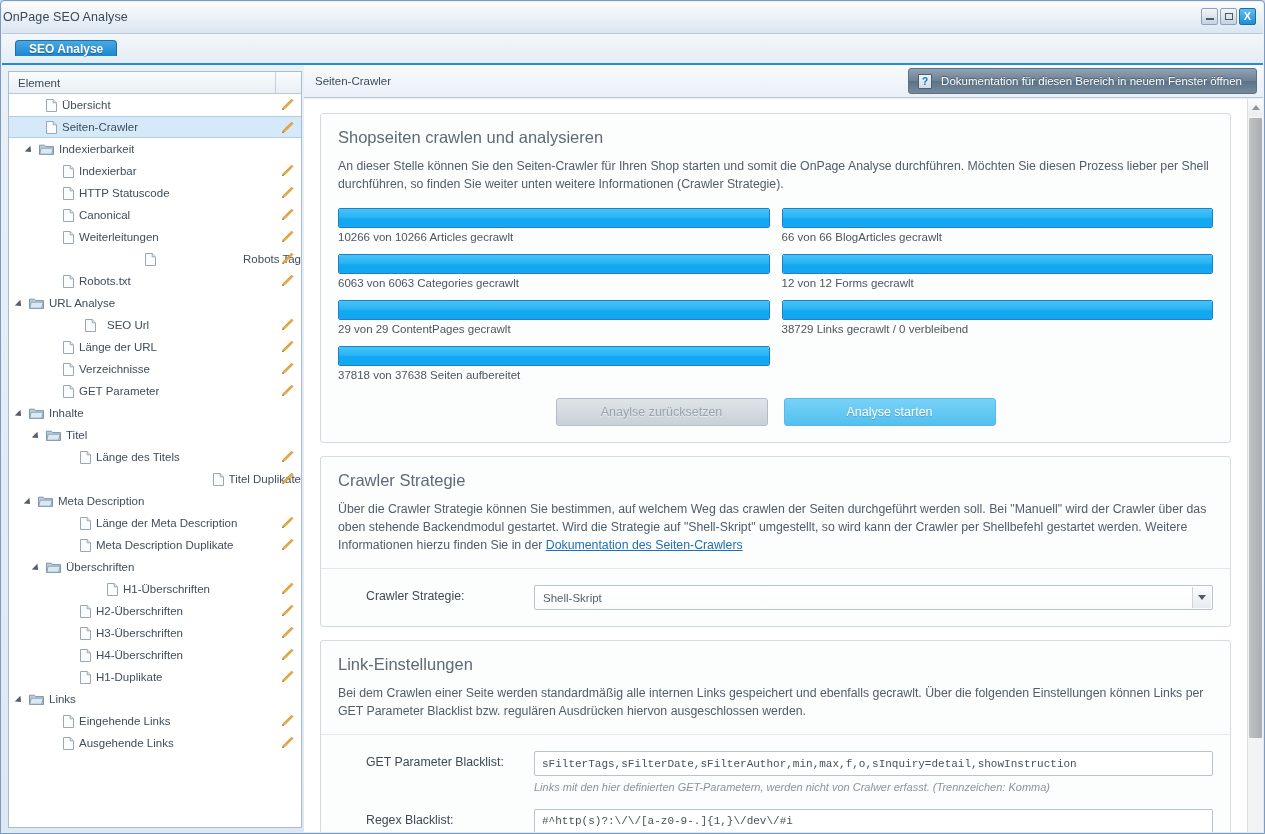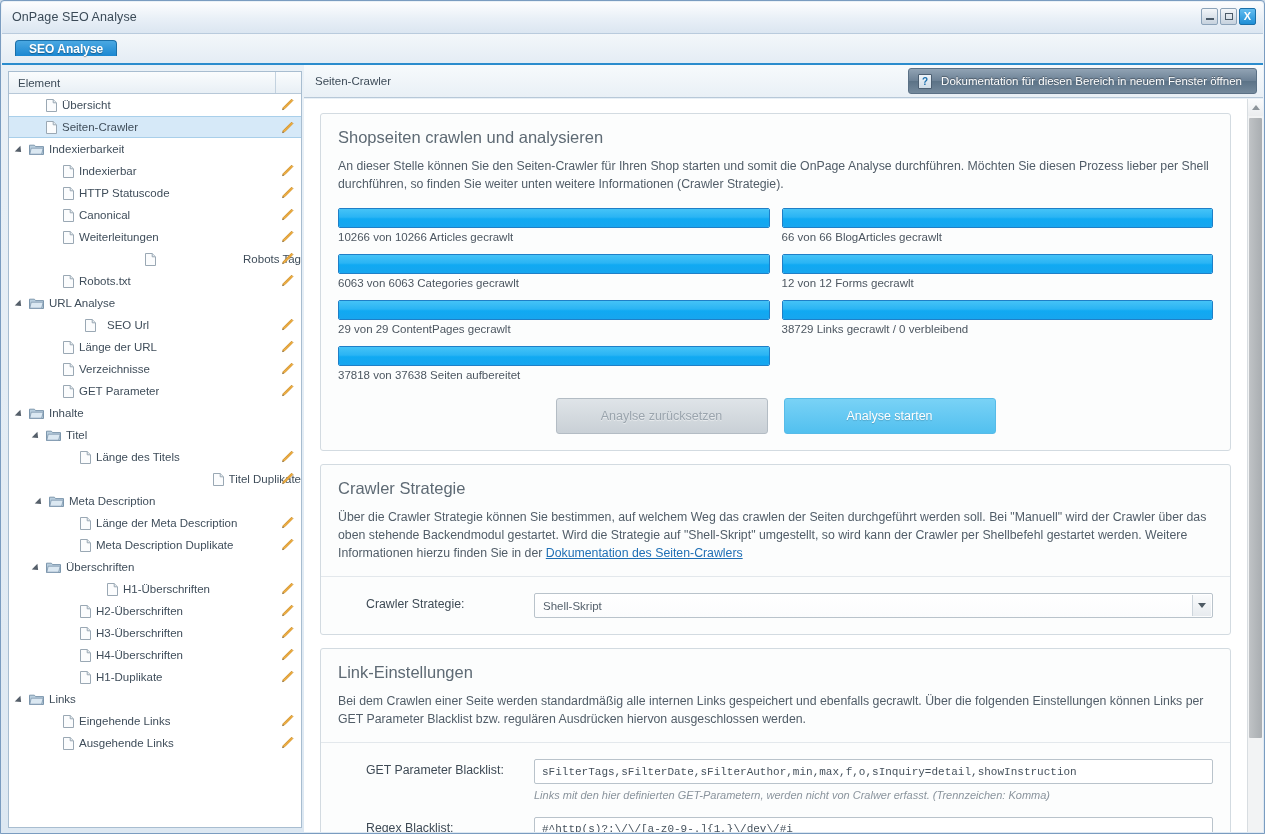--- a/index.html
+++ b/index.html
@@ -21,21 +21,21 @@
   }
 
   
   #titlebar {
     position: absolute; left: 1px; top: 1px; right: 1px; height: 32px;
     background: linear-gradient(180deg,#fdfdfe 0%, #e9f0f7 52%, #dbe6f1 100%);
     border-bottom: 1px solid #b9cbdd;
     border-radius: 3px 3px 0 0;
   }
   #title-text {
-    position: absolute; left: 10px; top: 8px;
+    position: absolute; left: 1px; top: 8px;
     font-size: 12.5px; color: #3b4a57; letter-spacing: .1px;
   }
   #win-buttons { position: absolute; right: 7px; top: 6px; display: flex; gap: 2px; }
   .winbtn {
     width: 17px; height: 17px; border-radius: 2px;
     border: 1px solid #8ba2b8;
     background: linear-gradient(180deg,#f3f6f9 0%, #c6d2de 100%);
     display: flex; align-items: center; justify-content: center;
     color: #40515f; font-size: 10px; line-height: 1;
     cursor: pointer;
@@ -219,21 +219,21 @@
     height: 100%;
     background: linear-gradient(180deg,#45c3f7 0%, #2ab4f4 45%, #10a9f2 55%, #17a6ef 100%);
   }
   .pglabel { margin-top: 3px; font-size: 11.5px; color: #4c5660; }
   .pg-span2 { grid-column: 1 / 2; }
 
   #action-row {
     margin-top: 6px; display: flex; justify-content: center; gap: 16px;
   }
   .btn {
-    height: 36px; width: 212px;
+    height: 28px; width: 212px;
     border-radius: 3px; font-size: 12.5px;
     display: flex; align-items: center; justify-content: center;
     cursor: pointer;
     text-shadow: 0 1px 1px rgba(255,255,255,.6);
   }
   .btn.secondary {
     background: linear-gradient(180deg,#dfe4e8 0%, #c9d0d6 100%);
     border: 1px solid #b3bcc4; color: #9aa4ad;
   }
   .btn.primary {
@@ -343,172 +343,172 @@
                 <path d="M0.5 0.5 L7.2 0.5 L10.5 3.8 L10.5 12.5 L0.5 12.5 Z" fill="#fbfcfd" stroke="#9aa8b4" stroke-width="1"></path>
                 <path d="M7.2 0.6 L7.2 3.8 L10.4 3.8" fill="#e3e9ee" stroke="#9aa8b4" stroke-width="1"></path>
               </svg></span>
             <span class="tree-label">Seiten-Crawler</span>
             <span class="pencil"><svg width="14" height="14" viewBox="0 0 14 14">
                 <path d="M11.6 1.2 L12.9 2.5 L4.6 10.8 L2.6 11.6 L3.2 9.6 Z" fill="#f0b44c" stroke="#c98b26" stroke-width=".9" stroke-linejoin="round"></path>
                 <path d="M10.9 1.9 L12.2 3.2 L4.3 11.0 L3.3 11.4 Z" fill="#e9a73b"></path>
                 <path d="M2.9 10.4 L2.4 11.9 L3.9 11.4 Z" fill="#5e6670"></path>
               </svg></span>
           </div>
+          <div class="tree-row" style="padding-left: 18px;">
+            <span class="twisty"></span>
+            <span class="ico ico-folder"><svg width="15" height="12" viewBox="0 0 15 12">
+                <path d="M0.5 2.2 L0.5 11.5 L14.5 11.5 L14.5 3.6 L6.6 3.6 L5.4 2.2 Z" fill="#b9cede" stroke="#7d97ad" stroke-width="1"></path>
+                <path d="M2.2 5.2 L14.2 5.2 L12.6 11.2 L0.8 11.2 Z" fill="#dbe8f2" stroke="#7d97ad" stroke-width=".8"></path>
+              </svg></span>
+            <span class="tree-label">Indexierbarkeit</span>
+          </div>
+          <div class="tree-row" style="padding-left: 42px;">
+            <span style="width: 12px; flex: 0 0 auto;"></span>
+            <span class="ico ico-file"><svg width="11" height="13" viewBox="0 0 11 13">
+                <path d="M0.5 0.5 L7.2 0.5 L10.5 3.8 L10.5 12.5 L0.5 12.5 Z" fill="#fbfcfd" stroke="#9aa8b4" stroke-width="1"></path>
+                <path d="M7.2 0.6 L7.2 3.8 L10.4 3.8" fill="#e3e9ee" stroke="#9aa8b4" stroke-width="1"></path>
+              </svg></span>
+            <span class="tree-label">Indexierbar</span>
+            <span class="pencil"><svg width="14" height="14" viewBox="0 0 14 14">
+                <path d="M11.6 1.2 L12.9 2.5 L4.6 10.8 L2.6 11.6 L3.2 9.6 Z" fill="#f0b44c" stroke="#c98b26" stroke-width=".9" stroke-linejoin="round"></path>
+                <path d="M10.9 1.9 L12.2 3.2 L4.3 11.0 L3.3 11.4 Z" fill="#e9a73b"></path>
+                <path d="M2.9 10.4 L2.4 11.9 L3.9 11.4 Z" fill="#5e6670"></path>
+              </svg></span>
+          </div>
+          <div class="tree-row" style="padding-left: 42px;">
+            <span style="width: 12px; flex: 0 0 auto;"></span>
+            <span class="ico ico-file"><svg width="11" height="13" viewBox="0 0 11 13">
+                <path d="M0.5 0.5 L7.2 0.5 L10.5 3.8 L10.5 12.5 L0.5 12.5 Z" fill="#fbfcfd" stroke="#9aa8b4" stroke-width="1"></path>
+                <path d="M7.2 0.6 L7.2 3.8 L10.4 3.8" fill="#e3e9ee" stroke="#9aa8b4" stroke-width="1"></path>
+              </svg></span>
+            <span class="tree-label">HTTP Statuscode</span>
+            <span class="pencil"><svg width="14" height="14" viewBox="0 0 14 14">
+                <path d="M11.6 1.2 L12.9 2.5 L4.6 10.8 L2.6 11.6 L3.2 9.6 Z" fill="#f0b44c" stroke="#c98b26" stroke-width=".9" stroke-linejoin="round"></path>
+                <path d="M10.9 1.9 L12.2 3.2 L4.3 11.0 L3.3 11.4 Z" fill="#e9a73b"></path>
+                <path d="M2.9 10.4 L2.4 11.9 L3.9 11.4 Z" fill="#5e6670"></path>
+              </svg></span>
+          </div>
+          <div class="tree-row" style="padding-left: 42px;">
+            <span style="width: 12px; flex: 0 0 auto;"></span>
+            <span class="ico ico-file"><svg width="11" height="13" viewBox="0 0 11 13">
+                <path d="M0.5 0.5 L7.2 0.5 L10.5 3.8 L10.5 12.5 L0.5 12.5 Z" fill="#fbfcfd" stroke="#9aa8b4" stroke-width="1"></path>
+                <path d="M7.2 0.6 L7.2 3.8 L10.4 3.8" fill="#e3e9ee" stroke="#9aa8b4" stroke-width="1"></path>
+              </svg></span>
+            <span class="tree-label">Canonical</span>
+            <span class="pencil"><svg width="14" height="14" viewBox="0 0 14 14">
+                <path d="M11.6 1.2 L12.9 2.5 L4.6 10.8 L2.6 11.6 L3.2 9.6 Z" fill="#f0b44c" stroke="#c98b26" stroke-width=".9" stroke-linejoin="round"></path>
+                <path d="M10.9 1.9 L12.2 3.2 L4.3 11.0 L3.3 11.4 Z" fill="#e9a73b"></path>
+                <path d="M2.9 10.4 L2.4 11.9 L3.9 11.4 Z" fill="#5e6670"></path>
+              </svg></span>
+          </div>
+          <div class="tree-row" style="padding-left: 42px;">
+            <span style="width: 12px; flex: 0 0 auto;"></span>
+            <span class="ico ico-file"><svg width="11" height="13" viewBox="0 0 11 13">
+                <path d="M0.5 0.5 L7.2 0.5 L10.5 3.8 L10.5 12.5 L0.5 12.5 Z" fill="#fbfcfd" stroke="#9aa8b4" stroke-width="1"></path>
+                <path d="M7.2 0.6 L7.2 3.8 L10.4 3.8" fill="#e3e9ee" stroke="#9aa8b4" stroke-width="1"></path>
+              </svg></span>
+            <span class="tree-label">Weiterleitungen</span>
+            <span class="pencil"><svg width="14" height="14" viewBox="0 0 14 14">
+                <path d="M11.6 1.2 L12.9 2.5 L4.6 10.8 L2.6 11.6 L3.2 9.6 Z" fill="#f0b44c" stroke="#c98b26" stroke-width=".9" stroke-linejoin="round"></path>
+                <path d="M10.9 1.9 L12.2 3.2 L4.3 11.0 L3.3 11.4 Z" fill="#e9a73b"></path>
+                <path d="M2.9 10.4 L2.4 11.9 L3.9 11.4 Z" fill="#5e6670"></path>
+              </svg></span>
+          </div>
+          <div class="tree-row" style="padding-left: 42px; justify-content: space-between;">
+            <span style="width: 12px; flex: 0 0 auto;"></span>
+            <span class="ico ico-file"><svg width="11" height="13" viewBox="0 0 11 13">
+                <path d="M0.5 0.5 L7.2 0.5 L10.5 3.8 L10.5 12.5 L0.5 12.5 Z" fill="#fbfcfd" stroke="#9aa8b4" stroke-width="1"></path>
+                <path d="M7.2 0.6 L7.2 3.8 L10.4 3.8" fill="#e3e9ee" stroke="#9aa8b4" stroke-width="1"></path>
+              </svg></span>
+            <span class="tree-label">Robots Tag</span>
+            <span class="pencil"><svg width="14" height="14" viewBox="0 0 14 14">
+                <path d="M11.6 1.2 L12.9 2.5 L4.6 10.8 L2.6 11.6 L3.2 9.6 Z" fill="#f0b44c" stroke="#c98b26" stroke-width=".9" stroke-linejoin="round"></path>
+                <path d="M10.9 1.9 L12.2 3.2 L4.3 11.0 L3.3 11.4 Z" fill="#e9a73b"></path>
+                <path d="M2.9 10.4 L2.4 11.9 L3.9 11.4 Z" fill="#5e6670"></path>
+              </svg></span>
+          </div>
+          <div class="tree-row" style="padding-left: 42px;">
+            <span style="width: 12px; flex: 0 0 auto;"></span>
+            <span class="ico ico-file"><svg width="11" height="13" viewBox="0 0 11 13">
+                <path d="M0.5 0.5 L7.2 0.5 L10.5 3.8 L10.5 12.5 L0.5 12.5 Z" fill="#fbfcfd" stroke="#9aa8b4" stroke-width="1"></path>
+                <path d="M7.2 0.6 L7.2 3.8 L10.4 3.8" fill="#e3e9ee" stroke="#9aa8b4" stroke-width="1"></path>
+              </svg></span>
+            <span class="tree-label">Robots.txt</span>
+            <span class="pencil"><svg width="14" height="14" viewBox="0 0 14 14">
+                <path d="M11.6 1.2 L12.9 2.5 L4.6 10.8 L2.6 11.6 L3.2 9.6 Z" fill="#f0b44c" stroke="#c98b26" stroke-width=".9" stroke-linejoin="round"></path>
+                <path d="M10.9 1.9 L12.2 3.2 L4.3 11.0 L3.3 11.4 Z" fill="#e9a73b"></path>
+                <path d="M2.9 10.4 L2.4 11.9 L3.9 11.4 Z" fill="#5e6670"></path>
+              </svg></span>
+          </div>
           <div class="tree-row" style="padding-left: 8px;">
             <span class="twisty"></span>
             <span class="ico ico-folder"><svg width="15" height="12" viewBox="0 0 15 12">
                 <path d="M0.5 2.2 L0.5 11.5 L14.5 11.5 L14.5 3.6 L6.6 3.6 L5.4 2.2 Z" fill="#b9cede" stroke="#7d97ad" stroke-width="1"></path>
                 <path d="M2.2 5.2 L14.2 5.2 L12.6 11.2 L0.8 11.2 Z" fill="#dbe8f2" stroke="#7d97ad" stroke-width=".8"></path>
               </svg></span>
-            <span class="tree-label">Indexierbarkeit</span>
-          </div>
-          <div class="tree-row" style="padding-left: 42px;">
-            <span style="width: 12px; flex: 0 0 auto;"></span>
-            <span class="ico ico-file"><svg width="11" height="13" viewBox="0 0 11 13">
-                <path d="M0.5 0.5 L7.2 0.5 L10.5 3.8 L10.5 12.5 L0.5 12.5 Z" fill="#fbfcfd" stroke="#9aa8b4" stroke-width="1"></path>
-                <path d="M7.2 0.6 L7.2 3.8 L10.4 3.8" fill="#e3e9ee" stroke="#9aa8b4" stroke-width="1"></path>
-              </svg></span>
-            <span class="tree-label">Indexierbar</span>
-            <span class="pencil"><svg width="14" height="14" viewBox="0 0 14 14">
-                <path d="M11.6 1.2 L12.9 2.5 L4.6 10.8 L2.6 11.6 L3.2 9.6 Z" fill="#f0b44c" stroke="#c98b26" stroke-width=".9" stroke-linejoin="round"></path>
-                <path d="M10.9 1.9 L12.2 3.2 L4.3 11.0 L3.3 11.4 Z" fill="#e9a73b"></path>
-                <path d="M2.9 10.4 L2.4 11.9 L3.9 11.4 Z" fill="#5e6670"></path>
-              </svg></span>
-          </div>
-          <div class="tree-row" style="padding-left: 42px;">
-            <span style="width: 12px; flex: 0 0 auto;"></span>
-            <span class="ico ico-file"><svg width="11" height="13" viewBox="0 0 11 13">
-                <path d="M0.5 0.5 L7.2 0.5 L10.5 3.8 L10.5 12.5 L0.5 12.5 Z" fill="#fbfcfd" stroke="#9aa8b4" stroke-width="1"></path>
-                <path d="M7.2 0.6 L7.2 3.8 L10.4 3.8" fill="#e3e9ee" stroke="#9aa8b4" stroke-width="1"></path>
-              </svg></span>
-            <span class="tree-label">HTTP Statuscode</span>
-            <span class="pencil"><svg width="14" height="14" viewBox="0 0 14 14">
-                <path d="M11.6 1.2 L12.9 2.5 L4.6 10.8 L2.6 11.6 L3.2 9.6 Z" fill="#f0b44c" stroke="#c98b26" stroke-width=".9" stroke-linejoin="round"></path>
-                <path d="M10.9 1.9 L12.2 3.2 L4.3 11.0 L3.3 11.4 Z" fill="#e9a73b"></path>
-                <path d="M2.9 10.4 L2.4 11.9 L3.9 11.4 Z" fill="#5e6670"></path>
-              </svg></span>
-          </div>
-          <div class="tree-row" style="padding-left: 42px;">
-            <span style="width: 12px; flex: 0 0 auto;"></span>
-            <span class="ico ico-file"><svg width="11" height="13" viewBox="0 0 11 13">
-                <path d="M0.5 0.5 L7.2 0.5 L10.5 3.8 L10.5 12.5 L0.5 12.5 Z" fill="#fbfcfd" stroke="#9aa8b4" stroke-width="1"></path>
-                <path d="M7.2 0.6 L7.2 3.8 L10.4 3.8" fill="#e3e9ee" stroke="#9aa8b4" stroke-width="1"></path>
-              </svg></span>
-            <span class="tree-label">Canonical</span>
-            <span class="pencil"><svg width="14" height="14" viewBox="0 0 14 14">
-                <path d="M11.6 1.2 L12.9 2.5 L4.6 10.8 L2.6 11.6 L3.2 9.6 Z" fill="#f0b44c" stroke="#c98b26" stroke-width=".9" stroke-linejoin="round"></path>
-                <path d="M10.9 1.9 L12.2 3.2 L4.3 11.0 L3.3 11.4 Z" fill="#e9a73b"></path>
-                <path d="M2.9 10.4 L2.4 11.9 L3.9 11.4 Z" fill="#5e6670"></path>
-              </svg></span>
-          </div>
-          <div class="tree-row" style="padding-left: 42px;">
-            <span style="width: 12px; flex: 0 0 auto;"></span>
-            <span class="ico ico-file"><svg width="11" height="13" viewBox="0 0 11 13">
-                <path d="M0.5 0.5 L7.2 0.5 L10.5 3.8 L10.5 12.5 L0.5 12.5 Z" fill="#fbfcfd" stroke="#9aa8b4" stroke-width="1"></path>
-                <path d="M7.2 0.6 L7.2 3.8 L10.4 3.8" fill="#e3e9ee" stroke="#9aa8b4" stroke-width="1"></path>
-              </svg></span>
-            <span class="tree-label">Weiterleitungen</span>
-            <span class="pencil"><svg width="14" height="14" viewBox="0 0 14 14">
-                <path d="M11.6 1.2 L12.9 2.5 L4.6 10.8 L2.6 11.6 L3.2 9.6 Z" fill="#f0b44c" stroke="#c98b26" stroke-width=".9" stroke-linejoin="round"></path>
-                <path d="M10.9 1.9 L12.2 3.2 L4.3 11.0 L3.3 11.4 Z" fill="#e9a73b"></path>
-                <path d="M2.9 10.4 L2.4 11.9 L3.9 11.4 Z" fill="#5e6670"></path>
-              </svg></span>
-          </div>
-          <div class="tree-row" style="padding-left: 42px; justify-content: space-between;">
-            <span style="width: 12px; flex: 0 0 auto;"></span>
-            <span class="ico ico-file"><svg width="11" height="13" viewBox="0 0 11 13">
-                <path d="M0.5 0.5 L7.2 0.5 L10.5 3.8 L10.5 12.5 L0.5 12.5 Z" fill="#fbfcfd" stroke="#9aa8b4" stroke-width="1"></path>
-                <path d="M7.2 0.6 L7.2 3.8 L10.4 3.8" fill="#e3e9ee" stroke="#9aa8b4" stroke-width="1"></path>
-              </svg></span>
-            <span class="tree-label">Robots Tag</span>
-            <span class="pencil"><svg width="14" height="14" viewBox="0 0 14 14">
-                <path d="M11.6 1.2 L12.9 2.5 L4.6 10.8 L2.6 11.6 L3.2 9.6 Z" fill="#f0b44c" stroke="#c98b26" stroke-width=".9" stroke-linejoin="round"></path>
-                <path d="M10.9 1.9 L12.2 3.2 L4.3 11.0 L3.3 11.4 Z" fill="#e9a73b"></path>
-                <path d="M2.9 10.4 L2.4 11.9 L3.9 11.4 Z" fill="#5e6670"></path>
-              </svg></span>
-          </div>
-          <div class="tree-row" style="padding-left: 42px;">
-            <span style="width: 12px; flex: 0 0 auto;"></span>
-            <span class="ico ico-file"><svg width="11" height="13" viewBox="0 0 11 13">
-                <path d="M0.5 0.5 L7.2 0.5 L10.5 3.8 L10.5 12.5 L0.5 12.5 Z" fill="#fbfcfd" stroke="#9aa8b4" stroke-width="1"></path>
-                <path d="M7.2 0.6 L7.2 3.8 L10.4 3.8" fill="#e3e9ee" stroke="#9aa8b4" stroke-width="1"></path>
-              </svg></span>
-            <span class="tree-label">Robots.txt</span>
+            <span class="tree-label">URL Analyse</span>
+          </div>
+          <div class="tree-row" style="padding-left: 58px; gap: 6px;">
+            <span style="width: 12px; flex: 0 0 auto;"></span>
+            <span class="ico ico-file"><svg width="11" height="13" viewBox="0 0 11 13">
+                <path d="M0.5 0.5 L7.2 0.5 L10.5 3.8 L10.5 12.5 L0.5 12.5 Z" fill="#fbfcfd" stroke="#9aa8b4" stroke-width="1"></path>
+                <path d="M7.2 0.6 L7.2 3.8 L10.4 3.8" fill="#e3e9ee" stroke="#9aa8b4" stroke-width="1"></path>
+              </svg></span>
+            <span class="tree-label">SEO Url</span>
+            <span class="pencil"><svg width="14" height="14" viewBox="0 0 14 14">
+                <path d="M11.6 1.2 L12.9 2.5 L4.6 10.8 L2.6 11.6 L3.2 9.6 Z" fill="#f0b44c" stroke="#c98b26" stroke-width=".9" stroke-linejoin="round"></path>
+                <path d="M10.9 1.9 L12.2 3.2 L4.3 11.0 L3.3 11.4 Z" fill="#e9a73b"></path>
+                <path d="M2.9 10.4 L2.4 11.9 L3.9 11.4 Z" fill="#5e6670"></path>
+              </svg></span>
+          </div>
+          <div class="tree-row" style="padding-left: 42px;">
+            <span style="width: 12px; flex: 0 0 auto;"></span>
+            <span class="ico ico-file"><svg width="11" height="13" viewBox="0 0 11 13">
+                <path d="M0.5 0.5 L7.2 0.5 L10.5 3.8 L10.5 12.5 L0.5 12.5 Z" fill="#fbfcfd" stroke="#9aa8b4" stroke-width="1"></path>
+                <path d="M7.2 0.6 L7.2 3.8 L10.4 3.8" fill="#e3e9ee" stroke="#9aa8b4" stroke-width="1"></path>
+              </svg></span>
+            <span class="tree-label">Länge der URL</span>
+            <span class="pencil"><svg width="14" height="14" viewBox="0 0 14 14">
+                <path d="M11.6 1.2 L12.9 2.5 L4.6 10.8 L2.6 11.6 L3.2 9.6 Z" fill="#f0b44c" stroke="#c98b26" stroke-width=".9" stroke-linejoin="round"></path>
+                <path d="M10.9 1.9 L12.2 3.2 L4.3 11.0 L3.3 11.4 Z" fill="#e9a73b"></path>
+                <path d="M2.9 10.4 L2.4 11.9 L3.9 11.4 Z" fill="#5e6670"></path>
+              </svg></span>
+          </div>
+          <div class="tree-row" style="padding-left: 42px;">
+            <span style="width: 12px; flex: 0 0 auto;"></span>
+            <span class="ico ico-file"><svg width="11" height="13" viewBox="0 0 11 13">
+                <path d="M0.5 0.5 L7.2 0.5 L10.5 3.8 L10.5 12.5 L0.5 12.5 Z" fill="#fbfcfd" stroke="#9aa8b4" stroke-width="1"></path>
+                <path d="M7.2 0.6 L7.2 3.8 L10.4 3.8" fill="#e3e9ee" stroke="#9aa8b4" stroke-width="1"></path>
+              </svg></span>
+            <span class="tree-label">Verzeichnisse</span>
+            <span class="pencil"><svg width="14" height="14" viewBox="0 0 14 14">
+                <path d="M11.6 1.2 L12.9 2.5 L4.6 10.8 L2.6 11.6 L3.2 9.6 Z" fill="#f0b44c" stroke="#c98b26" stroke-width=".9" stroke-linejoin="round"></path>
+                <path d="M10.9 1.9 L12.2 3.2 L4.3 11.0 L3.3 11.4 Z" fill="#e9a73b"></path>
+                <path d="M2.9 10.4 L2.4 11.9 L3.9 11.4 Z" fill="#5e6670"></path>
+              </svg></span>
+          </div>
+          <div class="tree-row" style="padding-left: 42px;">
+            <span style="width: 12px; flex: 0 0 auto;"></span>
+            <span class="ico ico-file"><svg width="11" height="13" viewBox="0 0 11 13">
+                <path d="M0.5 0.5 L7.2 0.5 L10.5 3.8 L10.5 12.5 L0.5 12.5 Z" fill="#fbfcfd" stroke="#9aa8b4" stroke-width="1"></path>
+                <path d="M7.2 0.6 L7.2 3.8 L10.4 3.8" fill="#e3e9ee" stroke="#9aa8b4" stroke-width="1"></path>
+              </svg></span>
+            <span class="tree-label">GET Parameter</span>
             <span class="pencil"><svg width="14" height="14" viewBox="0 0 14 14">
                 <path d="M11.6 1.2 L12.9 2.5 L4.6 10.8 L2.6 11.6 L3.2 9.6 Z" fill="#f0b44c" stroke="#c98b26" stroke-width=".9" stroke-linejoin="round"></path>
                 <path d="M10.9 1.9 L12.2 3.2 L4.3 11.0 L3.3 11.4 Z" fill="#e9a73b"></path>
                 <path d="M2.9 10.4 L2.4 11.9 L3.9 11.4 Z" fill="#5e6670"></path>
               </svg></span>
           </div>
           <div class="tree-row" style="padding-left: 8px;">
             <span class="twisty"></span>
             <span class="ico ico-folder"><svg width="15" height="12" viewBox="0 0 15 12">
                 <path d="M0.5 2.2 L0.5 11.5 L14.5 11.5 L14.5 3.6 L6.6 3.6 L5.4 2.2 Z" fill="#b9cede" stroke="#7d97ad" stroke-width="1"></path>
                 <path d="M2.2 5.2 L14.2 5.2 L12.6 11.2 L0.8 11.2 Z" fill="#dbe8f2" stroke="#7d97ad" stroke-width=".8"></path>
               </svg></span>
-            <span class="tree-label">URL Analyse</span>
-          </div>
-          <div class="tree-row" style="padding-left: 58px; gap: 6px;">
-            <span style="width: 12px; flex: 0 0 auto;"></span>
-            <span class="ico ico-file"><svg width="11" height="13" viewBox="0 0 11 13">
-                <path d="M0.5 0.5 L7.2 0.5 L10.5 3.8 L10.5 12.5 L0.5 12.5 Z" fill="#fbfcfd" stroke="#9aa8b4" stroke-width="1"></path>
-                <path d="M7.2 0.6 L7.2 3.8 L10.4 3.8" fill="#e3e9ee" stroke="#9aa8b4" stroke-width="1"></path>
-              </svg></span>
-            <span class="tree-label">SEO Url</span>
-            <span class="pencil"><svg width="14" height="14" viewBox="0 0 14 14">
-                <path d="M11.6 1.2 L12.9 2.5 L4.6 10.8 L2.6 11.6 L3.2 9.6 Z" fill="#f0b44c" stroke="#c98b26" stroke-width=".9" stroke-linejoin="round"></path>
-                <path d="M10.9 1.9 L12.2 3.2 L4.3 11.0 L3.3 11.4 Z" fill="#e9a73b"></path>
-                <path d="M2.9 10.4 L2.4 11.9 L3.9 11.4 Z" fill="#5e6670"></path>
-              </svg></span>
-          </div>
-          <div class="tree-row" style="padding-left: 42px;">
-            <span style="width: 12px; flex: 0 0 auto;"></span>
-            <span class="ico ico-file"><svg width="11" height="13" viewBox="0 0 11 13">
-                <path d="M0.5 0.5 L7.2 0.5 L10.5 3.8 L10.5 12.5 L0.5 12.5 Z" fill="#fbfcfd" stroke="#9aa8b4" stroke-width="1"></path>
-                <path d="M7.2 0.6 L7.2 3.8 L10.4 3.8" fill="#e3e9ee" stroke="#9aa8b4" stroke-width="1"></path>
-              </svg></span>
-            <span class="tree-label">Länge der URL</span>
-            <span class="pencil"><svg width="14" height="14" viewBox="0 0 14 14">
-                <path d="M11.6 1.2 L12.9 2.5 L4.6 10.8 L2.6 11.6 L3.2 9.6 Z" fill="#f0b44c" stroke="#c98b26" stroke-width=".9" stroke-linejoin="round"></path>
-                <path d="M10.9 1.9 L12.2 3.2 L4.3 11.0 L3.3 11.4 Z" fill="#e9a73b"></path>
-                <path d="M2.9 10.4 L2.4 11.9 L3.9 11.4 Z" fill="#5e6670"></path>
-              </svg></span>
-          </div>
-          <div class="tree-row" style="padding-left: 42px;">
-            <span style="width: 12px; flex: 0 0 auto;"></span>
-            <span class="ico ico-file"><svg width="11" height="13" viewBox="0 0 11 13">
-                <path d="M0.5 0.5 L7.2 0.5 L10.5 3.8 L10.5 12.5 L0.5 12.5 Z" fill="#fbfcfd" stroke="#9aa8b4" stroke-width="1"></path>
-                <path d="M7.2 0.6 L7.2 3.8 L10.4 3.8" fill="#e3e9ee" stroke="#9aa8b4" stroke-width="1"></path>
-              </svg></span>
-            <span class="tree-label">Verzeichnisse</span>
-            <span class="pencil"><svg width="14" height="14" viewBox="0 0 14 14">
-                <path d="M11.6 1.2 L12.9 2.5 L4.6 10.8 L2.6 11.6 L3.2 9.6 Z" fill="#f0b44c" stroke="#c98b26" stroke-width=".9" stroke-linejoin="round"></path>
-                <path d="M10.9 1.9 L12.2 3.2 L4.3 11.0 L3.3 11.4 Z" fill="#e9a73b"></path>
-                <path d="M2.9 10.4 L2.4 11.9 L3.9 11.4 Z" fill="#5e6670"></path>
-              </svg></span>
-          </div>
-          <div class="tree-row" style="padding-left: 42px;">
-            <span style="width: 12px; flex: 0 0 auto;"></span>
-            <span class="ico ico-file"><svg width="11" height="13" viewBox="0 0 11 13">
-                <path d="M0.5 0.5 L7.2 0.5 L10.5 3.8 L10.5 12.5 L0.5 12.5 Z" fill="#fbfcfd" stroke="#9aa8b4" stroke-width="1"></path>
-                <path d="M7.2 0.6 L7.2 3.8 L10.4 3.8" fill="#e3e9ee" stroke="#9aa8b4" stroke-width="1"></path>
-              </svg></span>
-            <span class="tree-label">GET Parameter</span>
-            <span class="pencil"><svg width="14" height="14" viewBox="0 0 14 14">
-                <path d="M11.6 1.2 L12.9 2.5 L4.6 10.8 L2.6 11.6 L3.2 9.6 Z" fill="#f0b44c" stroke="#c98b26" stroke-width=".9" stroke-linejoin="round"></path>
-                <path d="M10.9 1.9 L12.2 3.2 L4.3 11.0 L3.3 11.4 Z" fill="#e9a73b"></path>
-                <path d="M2.9 10.4 L2.4 11.9 L3.9 11.4 Z" fill="#5e6670"></path>
-              </svg></span>
-          </div>
-          <div class="tree-row" style="padding-left: 8px;">
-            <span class="twisty"></span>
-            <span class="ico ico-folder"><svg width="15" height="12" viewBox="0 0 15 12">
-                <path d="M0.5 2.2 L0.5 11.5 L14.5 11.5 L14.5 3.6 L6.6 3.6 L5.4 2.2 Z" fill="#b9cede" stroke="#7d97ad" stroke-width="1"></path>
-                <path d="M2.2 5.2 L14.2 5.2 L12.6 11.2 L0.8 11.2 Z" fill="#dbe8f2" stroke="#7d97ad" stroke-width=".8"></path>
-              </svg></span>
             <span class="tree-label">Inhalte</span>
           </div>
           <div class="tree-row" style="padding-left: 25px;">
             <span class="twisty"></span>
             <span class="ico ico-folder"><svg width="15" height="12" viewBox="0 0 15 12">
                 <path d="M0.5 2.2 L0.5 11.5 L14.5 11.5 L14.5 3.6 L6.6 3.6 L5.4 2.2 Z" fill="#b9cede" stroke="#7d97ad" stroke-width="1"></path>
                 <path d="M2.2 5.2 L14.2 5.2 L12.6 11.2 L0.8 11.2 Z" fill="#dbe8f2" stroke="#7d97ad" stroke-width=".8"></path>
               </svg></span>
             <span class="tree-label">Titel</span>
           </div>
@@ -531,21 +531,21 @@
                 <path d="M0.5 0.5 L7.2 0.5 L10.5 3.8 L10.5 12.5 L0.5 12.5 Z" fill="#fbfcfd" stroke="#9aa8b4" stroke-width="1"></path>
                 <path d="M7.2 0.6 L7.2 3.8 L10.4 3.8" fill="#e3e9ee" stroke="#9aa8b4" stroke-width="1"></path>
               </svg></span>
             <span class="tree-label">Titel Duplikate</span>
             <span class="pencil"><svg width="14" height="14" viewBox="0 0 14 14">
                 <path d="M11.6 1.2 L12.9 2.5 L4.6 10.8 L2.6 11.6 L3.2 9.6 Z" fill="#f0b44c" stroke="#c98b26" stroke-width=".9" stroke-linejoin="round"></path>
                 <path d="M10.9 1.9 L12.2 3.2 L4.3 11.0 L3.3 11.4 Z" fill="#e9a73b"></path>
                 <path d="M2.9 10.4 L2.4 11.9 L3.9 11.4 Z" fill="#5e6670"></path>
               </svg></span>
           </div>
-          <div class="tree-row" style="padding-left: 28px;">
+          <div class="tree-row" style="padding-left: 17px;">
             <span class="twisty"></span>
             <span class="ico ico-folder"><svg width="15" height="12" viewBox="0 0 15 12">
                 <path d="M0.5 2.2 L0.5 11.5 L14.5 11.5 L14.5 3.6 L6.6 3.6 L5.4 2.2 Z" fill="#b9cede" stroke="#7d97ad" stroke-width="1"></path>
                 <path d="M2.2 5.2 L14.2 5.2 L12.6 11.2 L0.8 11.2 Z" fill="#dbe8f2" stroke="#7d97ad" stroke-width=".8"></path>
               </svg></span>
             <span class="tree-label">Meta Description</span>
           </div>
           <div class="tree-row" style="padding-left: 59px;">
             <span style="width: 12px; flex: 0 0 auto;"></span>
             <span class="ico ico-file"><svg width="11" height="13" viewBox="0 0 11 13">

